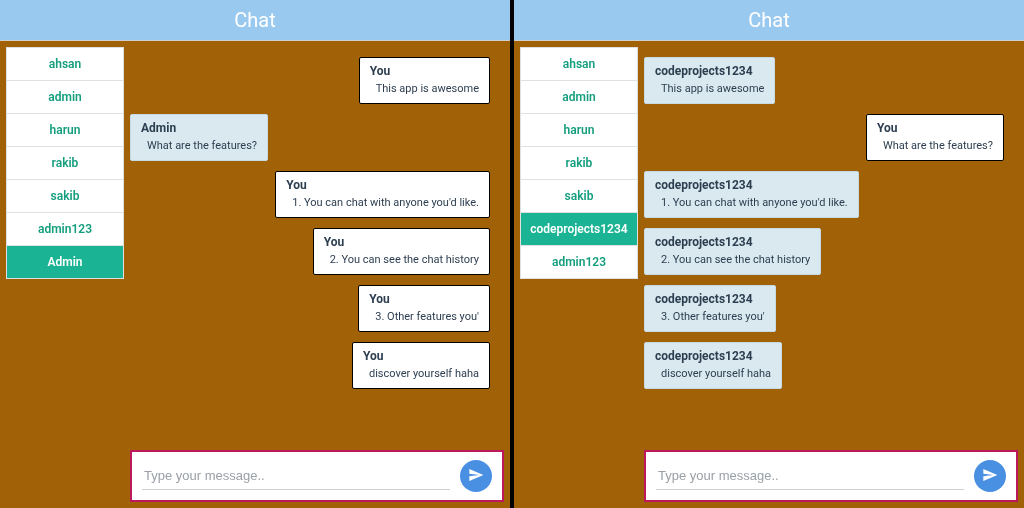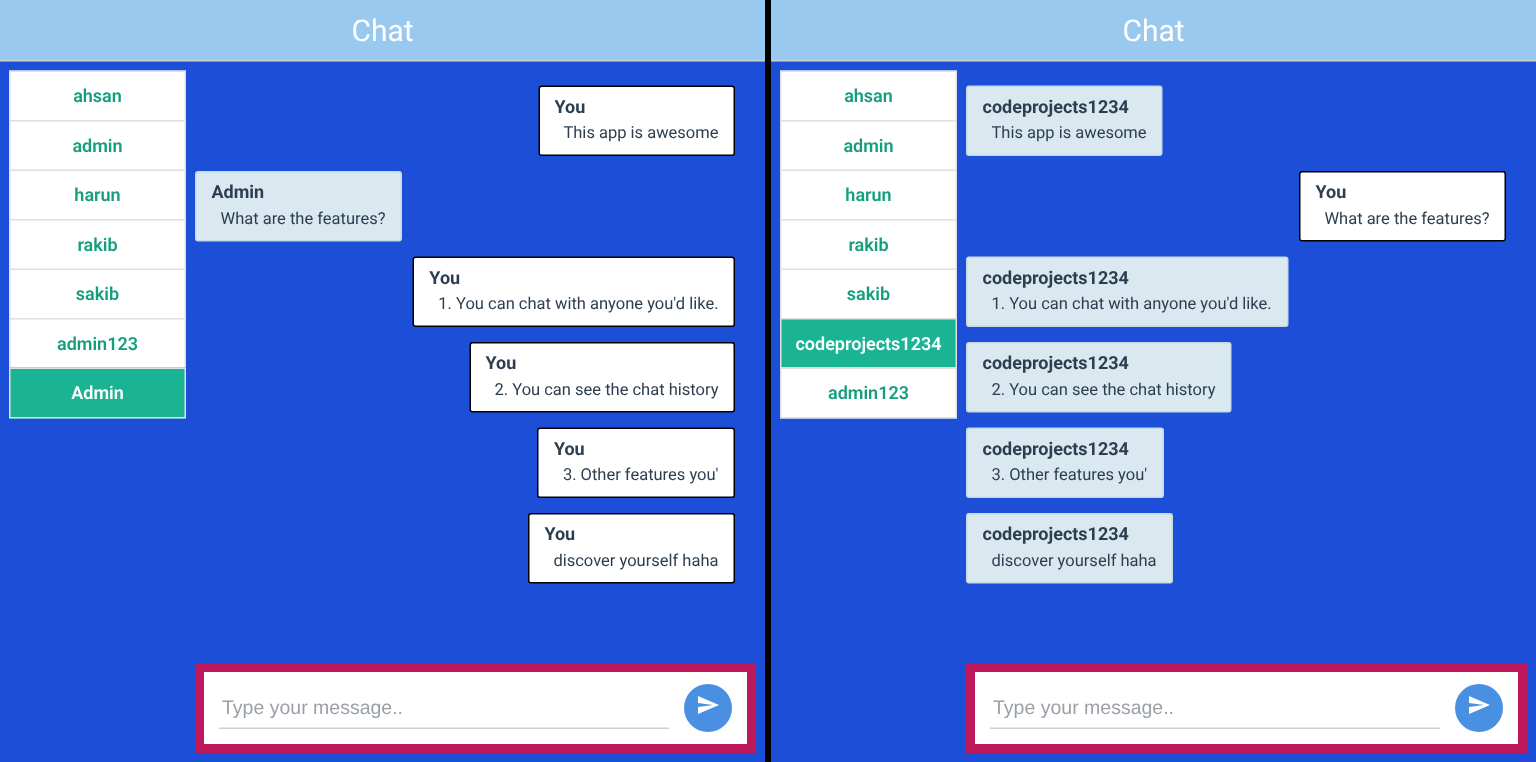--- a/index.html
+++ b/index.html
@@ -31,21 +31,21 @@
     color: #fff;
     text-align: center;
     padding: 8px 0;
     font-size: 20px;
     font-weight: 400;
     border-bottom: 1px solid #d0d0d0;
   }
   .body {
     flex: 1;
     display: flex;
-    background: #1d4ed8;
+    background: #a16207;
     overflow: hidden;
     padding: 6px;
     gap: 6px;
   }
   .sidebar {
     width: 118px;
     display: flex;
     flex-direction: column;
   }
   .user-item {
@@ -103,21 +103,21 @@
     padding: 6px 10px 0 10px;
     color: #2c3e50;
   }
   .msg-text {
     padding: 4px 10px 8px 16px;
     color: #2c3e50;
     font-size: 11px;
   }
   .composer {
     background: #fff;
-    border: 6px solid #be185d;
+    border: 2px solid #be185d;
     padding: 8px 10px;
     display: flex;
     align-items: center;
     gap: 10px;
     margin-top: 6px;
   }
   .composer-input {
     flex: 1;
     border: none;
     border-bottom: 1px solid #d0d0d0;

